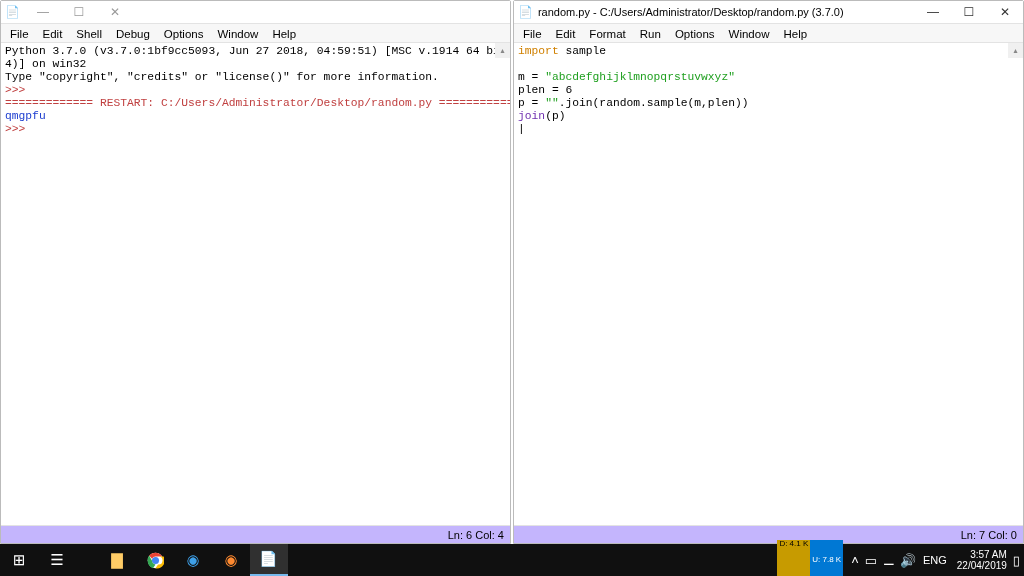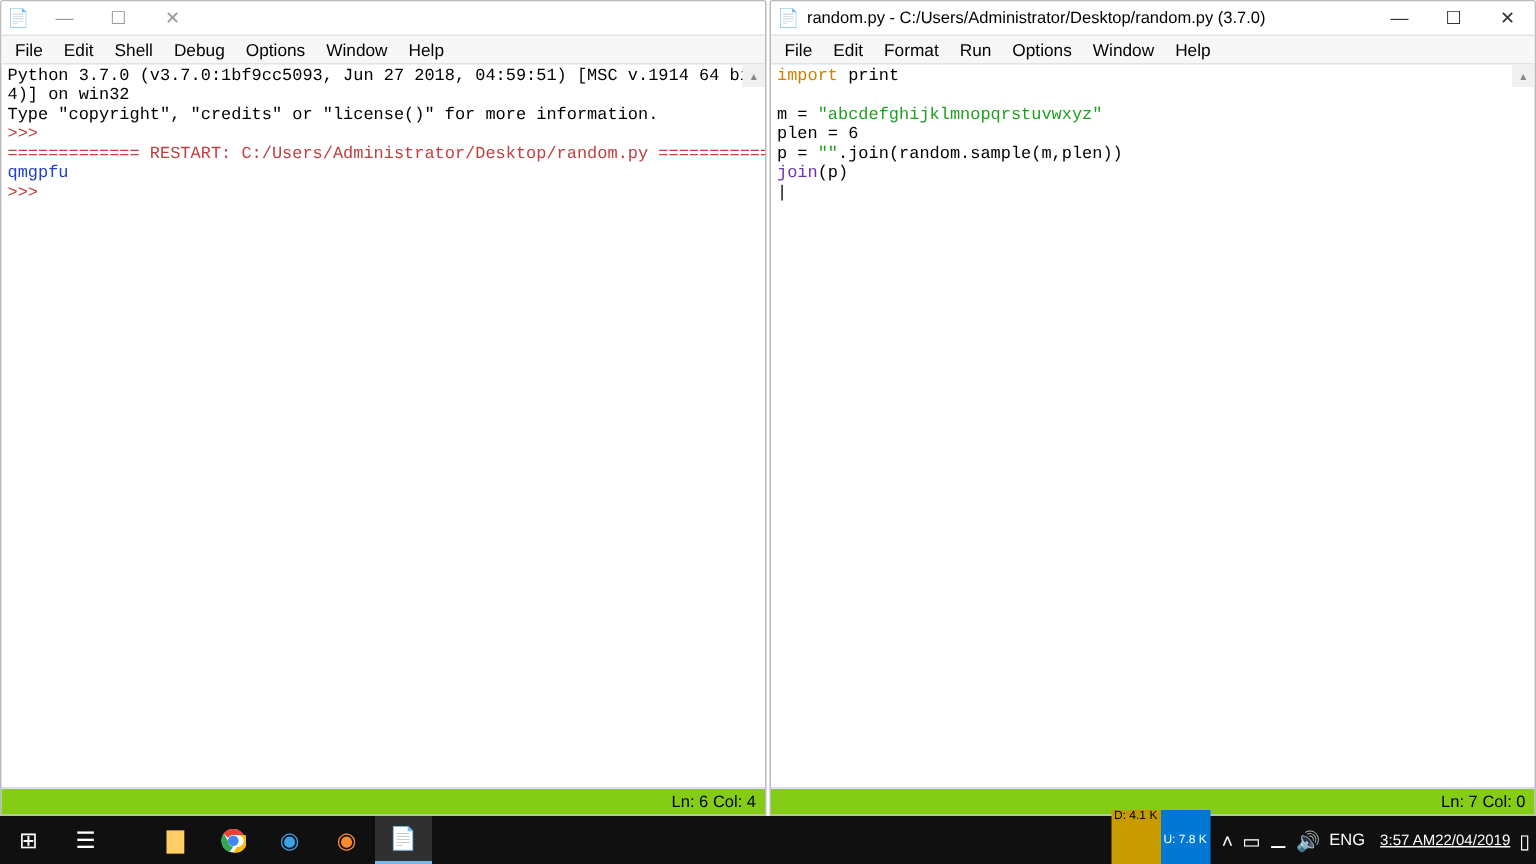--- a/index.html
+++ b/index.html
@@ -45,21 +45,21 @@
     position: absolute; top: 0; right: 0; width: 15px; height: 15px;
     font-size: 8px; color: #888; text-align: center; line-height: 15px;
     background: #f0f0f0;
   }
   .kw { color: #d08000; }
   .str { color: #20a020; }
   .func { color: #7030b0; }
   .prompt { color: #c04040; }
   .out { color: #2040d0; }
   .statusbar {
-    height: 18px; font-size: 11px; background: #84cc16;
+    height: 18px; font-size: 11px; background: #c4b5fd;
     border-top: 1px solid #e3e3e3;
     display: flex; justify-content: flex-end; align-items: center;
     padding: 0 6px;
   }
   
   .taskbar {
     height: 32px; background: #101010;
     display: flex; align-items: center; color: #fff;
     font-size: 11px;
   }
@@ -74,21 +74,21 @@
     margin-left: auto; display: flex; align-items: center;
     height: 100%; gap: 6px; padding-right: 4px;
   }
   .net {
     display: flex; flex-direction: row; font-size: 8px;
     line-height: 8px; margin-right: 2px;
   }
   .net .r1 { background: #c79b00; color: #000; padding: 0 2px; }
   .net .r2 { background: #0078d4; color: #fff; padding: 16px 2px; }
   .tb-sym { font-size: 13px; }
-  .clock { display: flex; align-items: flex-end; font-size: 10px; line-height: 11px; margin-left: 4px; text-decoration: underline; }
+  .clock { display: flex; flex-direction: column; align-items: flex-end; font-size: 10px; line-height: 11px; margin-left: 4px; }
 </style>
 </head>
 <body>
 
 <div class="desktop">
 
   <div class="win">
     <div class="titlebar inactive">
       <span class="icon">📄</span>
       <div class="wc">—</div>
@@ -130,21 +130,21 @@
     <div class="menubar" id="menu-right">
         <span class="mi">File</span>
         <span class="mi">Edit</span>
         <span class="mi">Format</span>
         <span class="mi">Run</span>
         <span class="mi">Options</span>
         <span class="mi">Window</span>
         <span class="mi">Help</span>
       </div>
     <div class="body">
-      <pre class="code" id="code-right"><span class="kw">import</span><span> print</span>
+      <pre class="code" id="code-right"><span class="kw">import</span><span> sample</span>
 <span></span>
 <span>m = </span><span class="str">"abcdefghijklmnopqrstuvwxyz"</span>
 <span>plen = 6</span>
 <span>p = </span><span class="str">""</span><span>.join(random.sample(m,plen))</span>
 <span class="func">join</span><span>(p)</span>
 <span>|</span></pre>
       <div class="scroll-up">▴</div>
     </div>
     <div class="statusbar">
       <span>Ln: 7   Col: 0</span>

